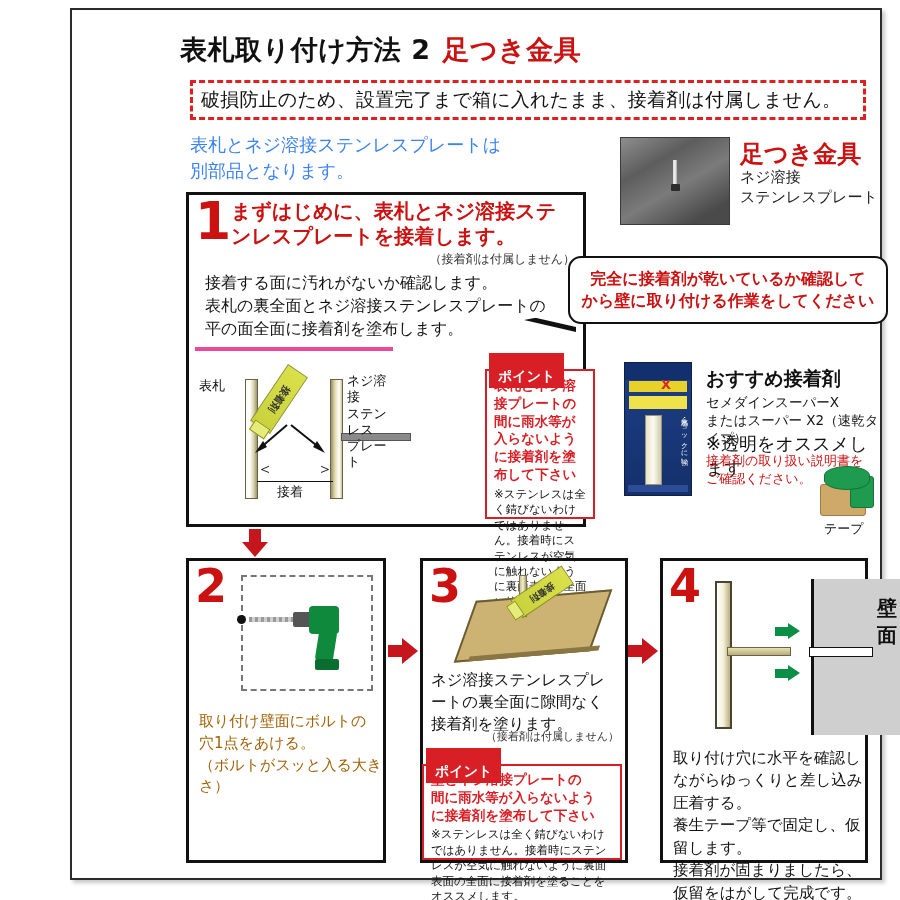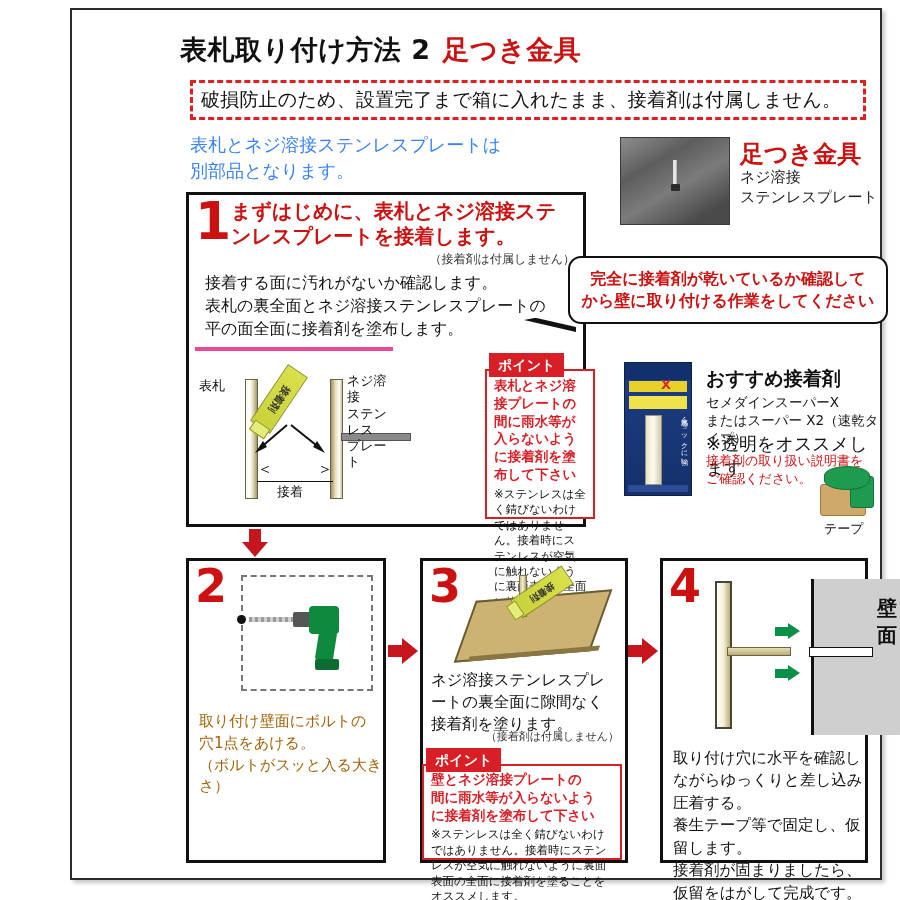--- a/index.html
+++ b/index.html
@@ -69,21 +69,21 @@
   .tube1 .tube-txt{position:absolute;left:50%;top:50%;transform:translate(-50%,-50%) rotate(90deg);
     font-size:10px;font-weight:bold;color:#333;white-space:nowrap;}
   .lbl-plate-right{position:absolute;left:152px;top:22px;font-size:13px;line-height:1.25;}
   .brace{position:absolute;left:62px;top:108px;width:76px;font-size:16px;display:flex;justify-content:space-between;}
   .brace-line{position:absolute;left:62px;top:130px;width:76px;border-top:1px solid #111;}
   .lbl-setchaku{position:absolute;left:82px;top:132px;font-size:13px;text-align:right;}
 
   
   .point-tab{
     position:absolute;background:#d81f26;color:#fff;font-size:14px;font-weight:bold;
-    padding:4px 9px 2px 9px;line-height:1.25;z-index:3;
+    padding:15px 9px 2px 9px;line-height:1.25;z-index:3;
   }
   .point-box{position:absolute;border:2px solid #d81f26;box-sizing:border-box;background:#fff;}
   .point-hl{font-size:13.5px;font-weight:bold;color:#d81f26;line-height:1.32;}
   .point-sub{font-size:11.5px;color:#111;line-height:1.34;margin-top:3px;}
 
   .p1-point-tab{left:300px;top:158px;}
   .p1-point-box{left:296px;top:174px;width:110px;height:150px;padding:6px 6px 4px 7px;}
 
   
   .bubble{

